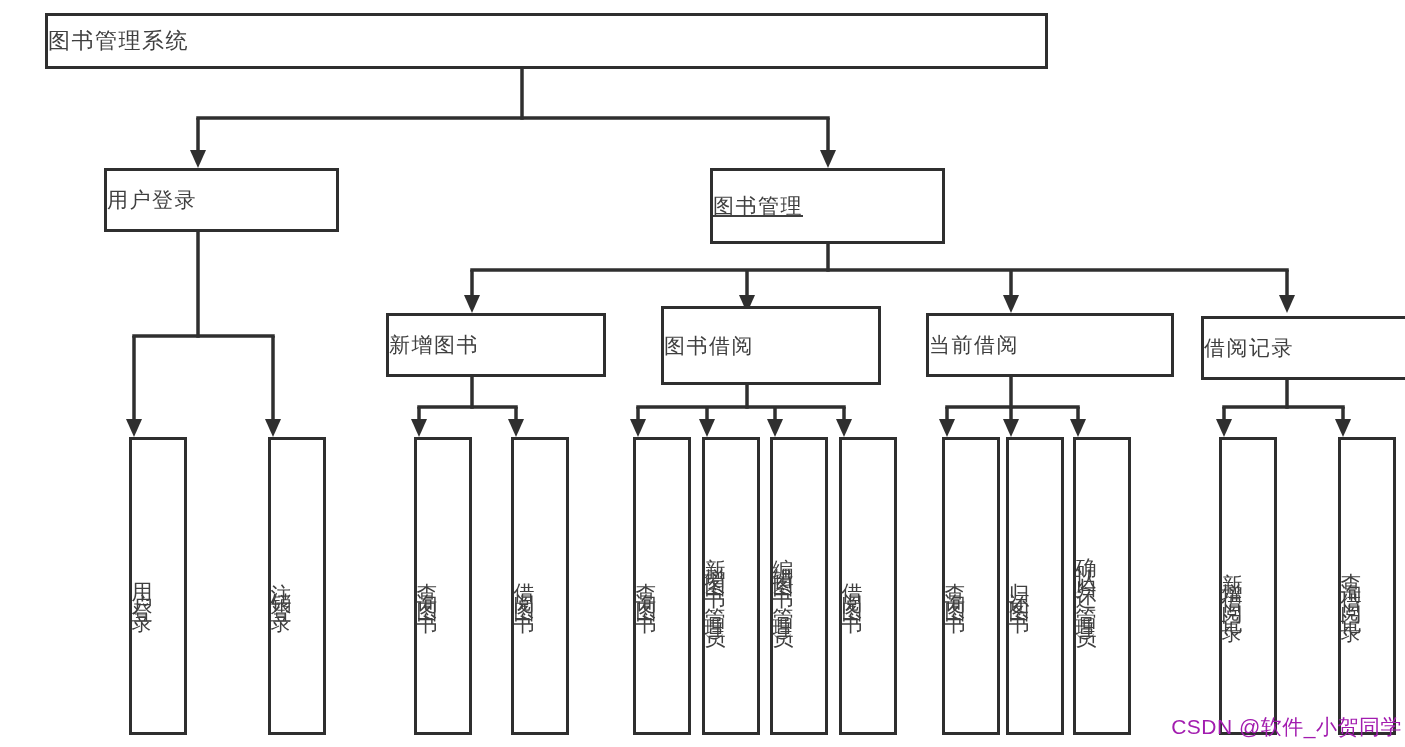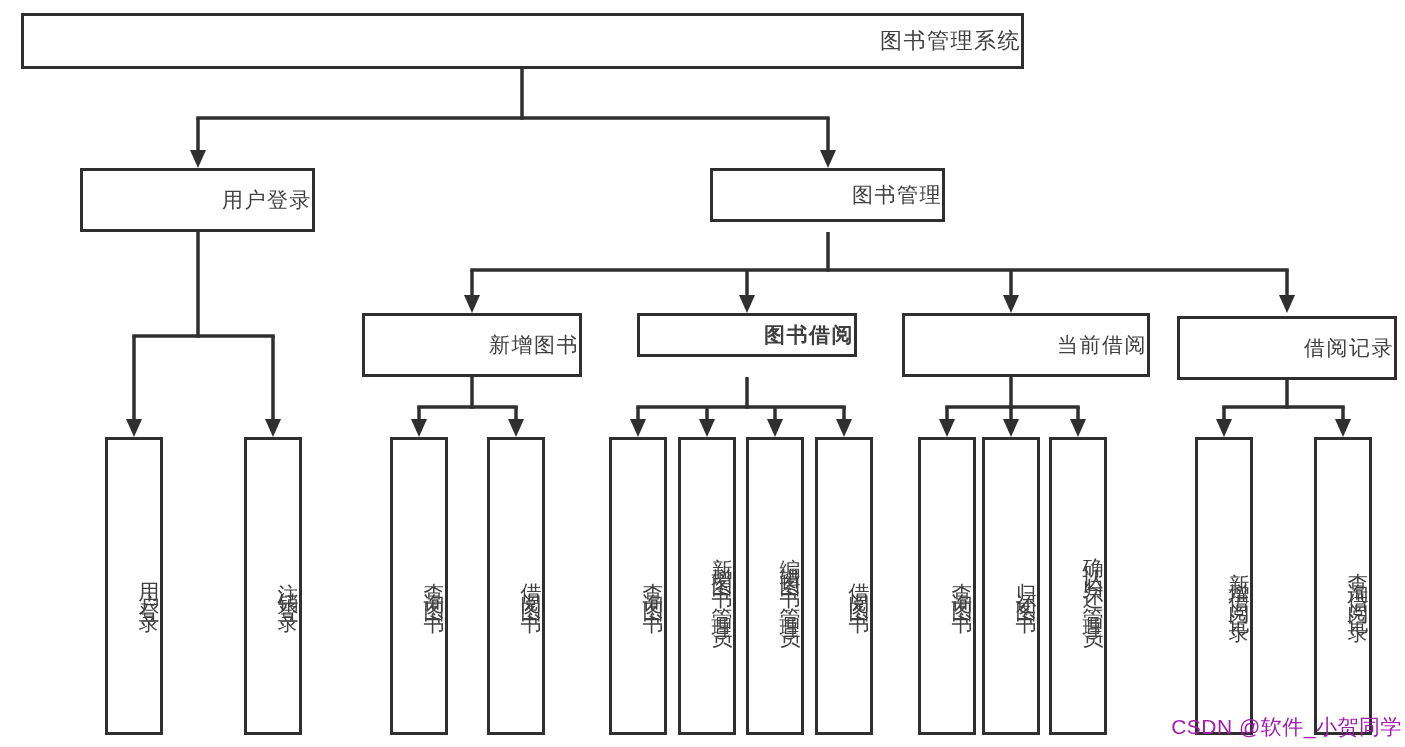--- a/index.html
+++ b/index.html
@@ -13,22 +13,23 @@
     background: #ffffff;
     overflow: hidden;
   }
 
   .box {
     position: absolute;
     background: #ffffff;
     border: 3px solid #2f2f2f;
     display: flex;
     align-items: center;
-    justify-content: flex-end;
+    justify-content: flex-start;
     color: #3f3f3f;
+    margin-left: 24px;
   }
 
   .hlabel {
     font-size: 21px;
     letter-spacing: 1.5px;
     white-space: nowrap;
   }
   .root-label { font-size: 22px; }
 
   .vlabel {
@@ -55,23 +56,23 @@
     font-size: 21px;
     color: #a21caf;
     letter-spacing: 0.5px;
     white-space: nowrap;
     z-index: 5;
   }
 
   
   .n-root            { left: 21px;   top: 13px;  width: 1003px; height: 56px; }
   .n-user-login      { left: 80px;   top: 168px; width: 235px;  height: 64px; }
-  .n-book-mgmt       { left: 710px;  top: 168px; width: 235px;  height: 54px; }
+  .n-book-mgmt       { left: 686px;  top: 168px; width: 235px;  height: 76px; text-decoration: underline; }
   .n-new-book        { left: 362px;  top: 313px; width: 220px;  height: 64px; }
-  .n-book-borrow     { left: 637px;  top: 313px; width: 220px;  height: 44px; font-weight: bold; }
+  .n-book-borrow     { left: 637px;  top: 306px; width: 220px;  height: 79px; }
   .n-current-borrow  { left: 902px;  top: 313px; width: 248px;  height: 64px; }
   .n-borrow-records  { left: 1177px; top: 316px; width: 220px;  height: 64px; }
 
   .leaf { top: 437px; width: 58px; height: 298px; }
   .l1  { left: 105px; }
   .l2  { left: 244px; }
   .l3  { left: 390px; }
   .l4  { left: 487px; }
   .l5  { left: 609px; }
   .l6  { left: 678px; }

